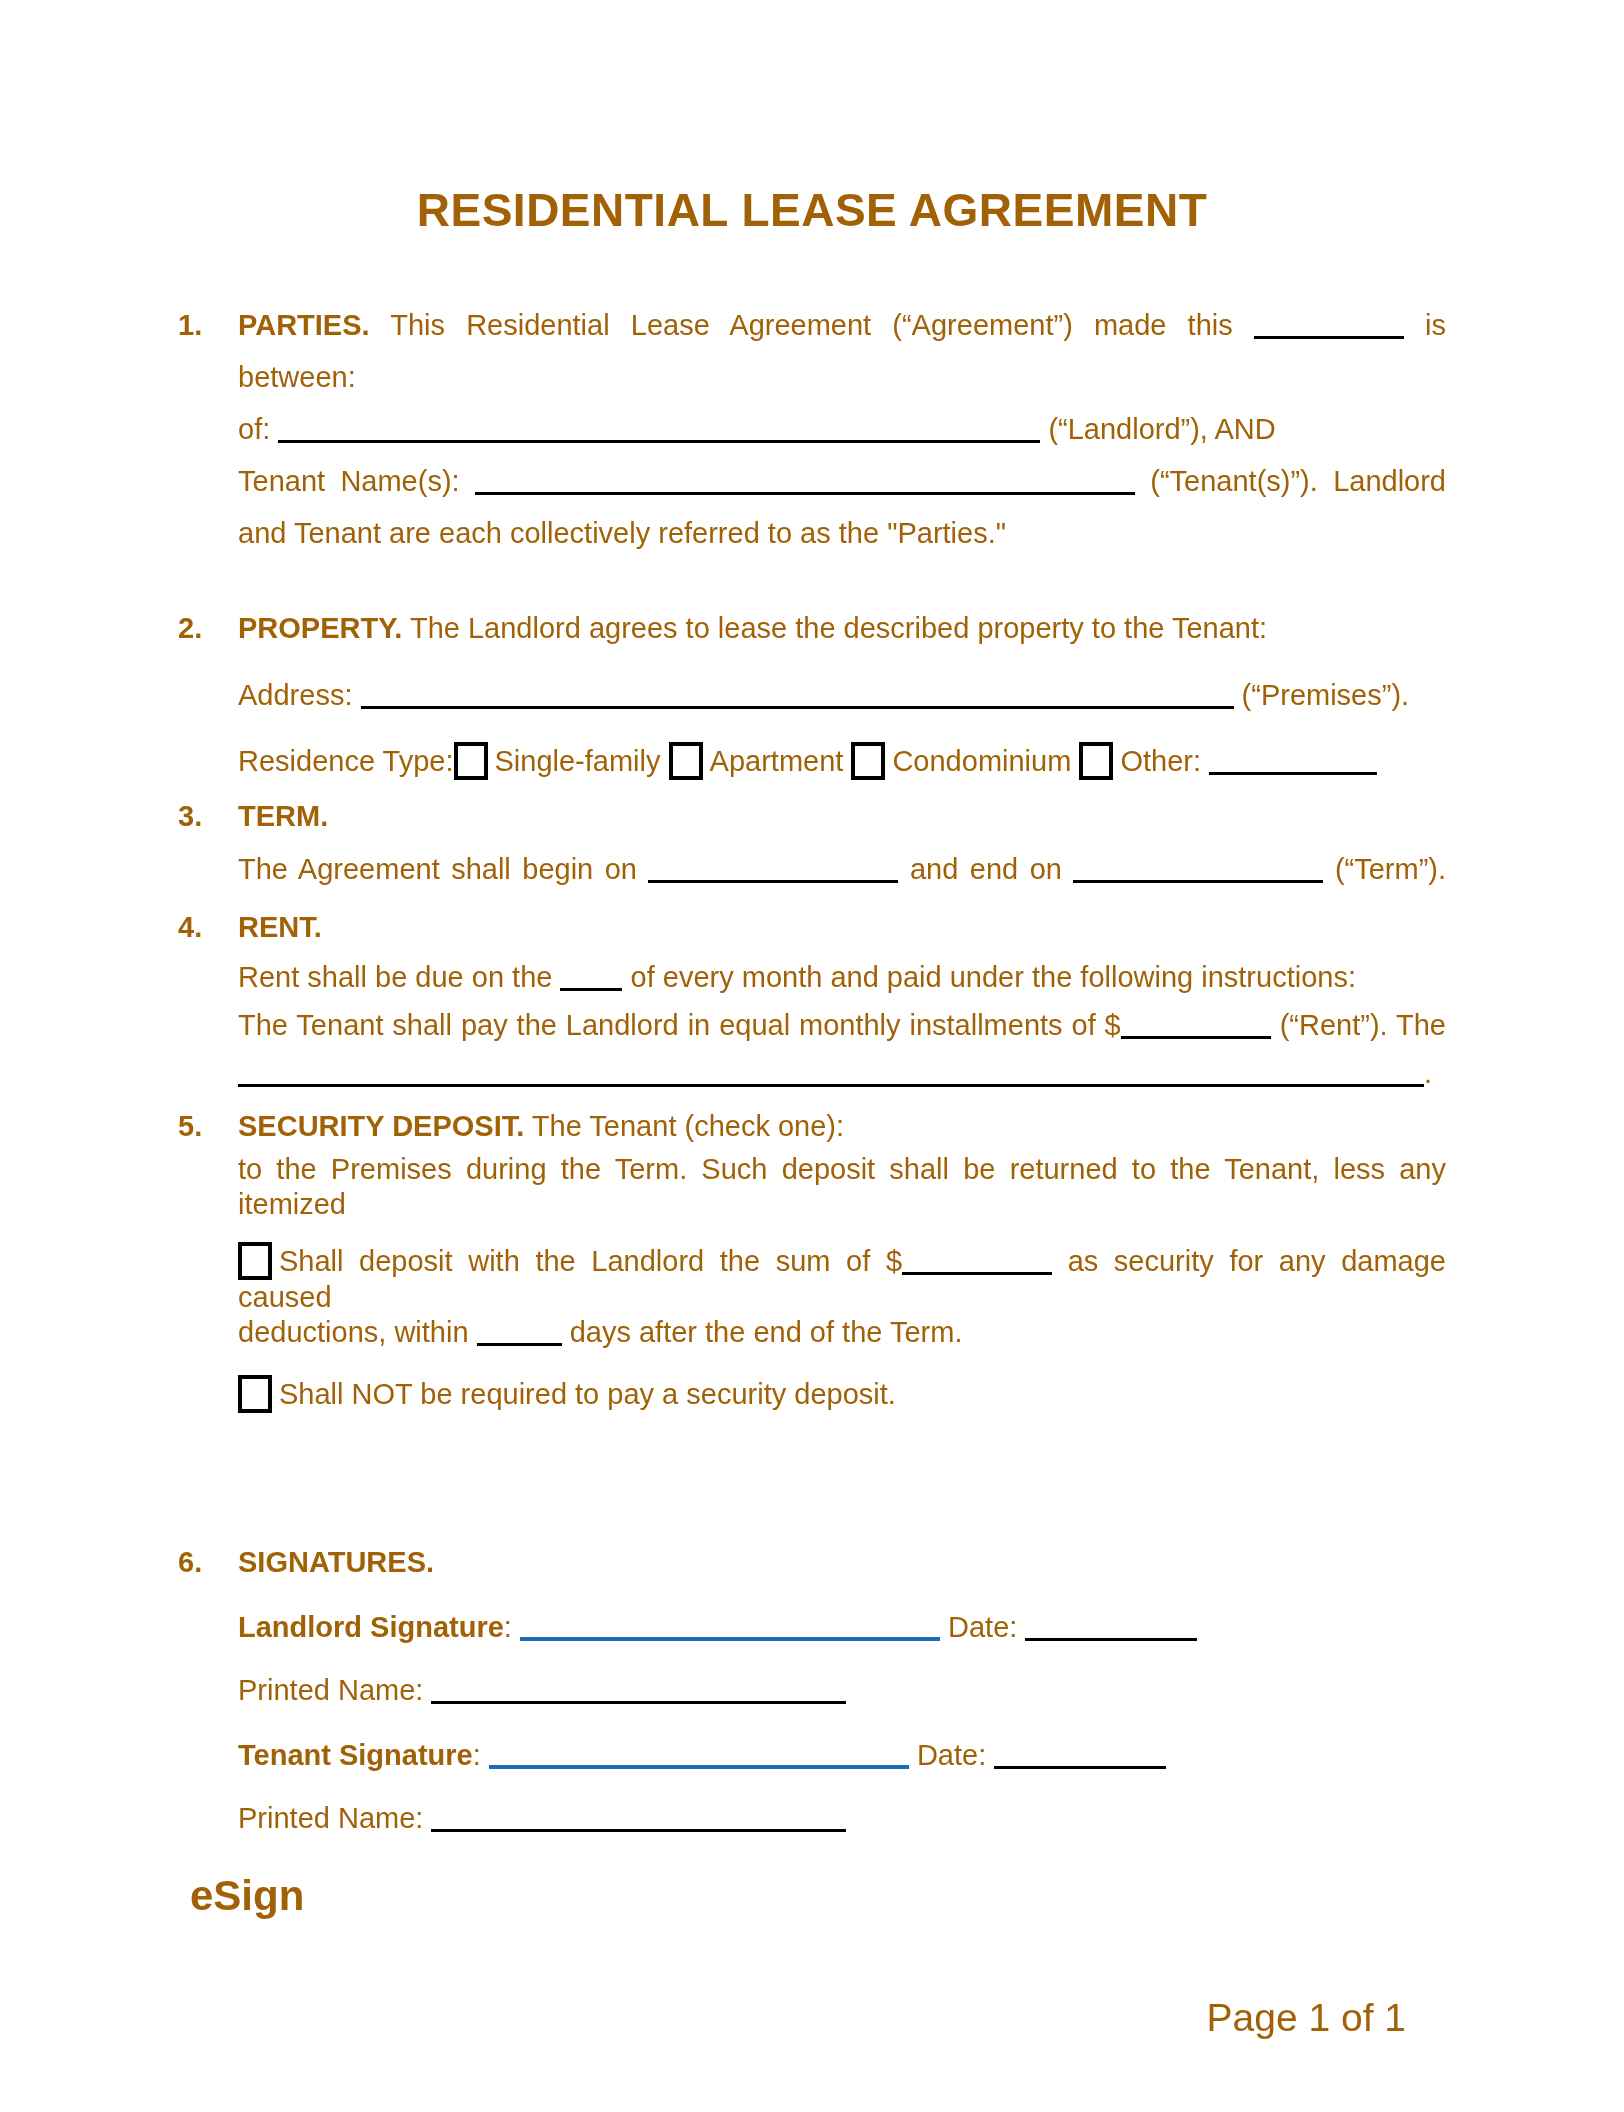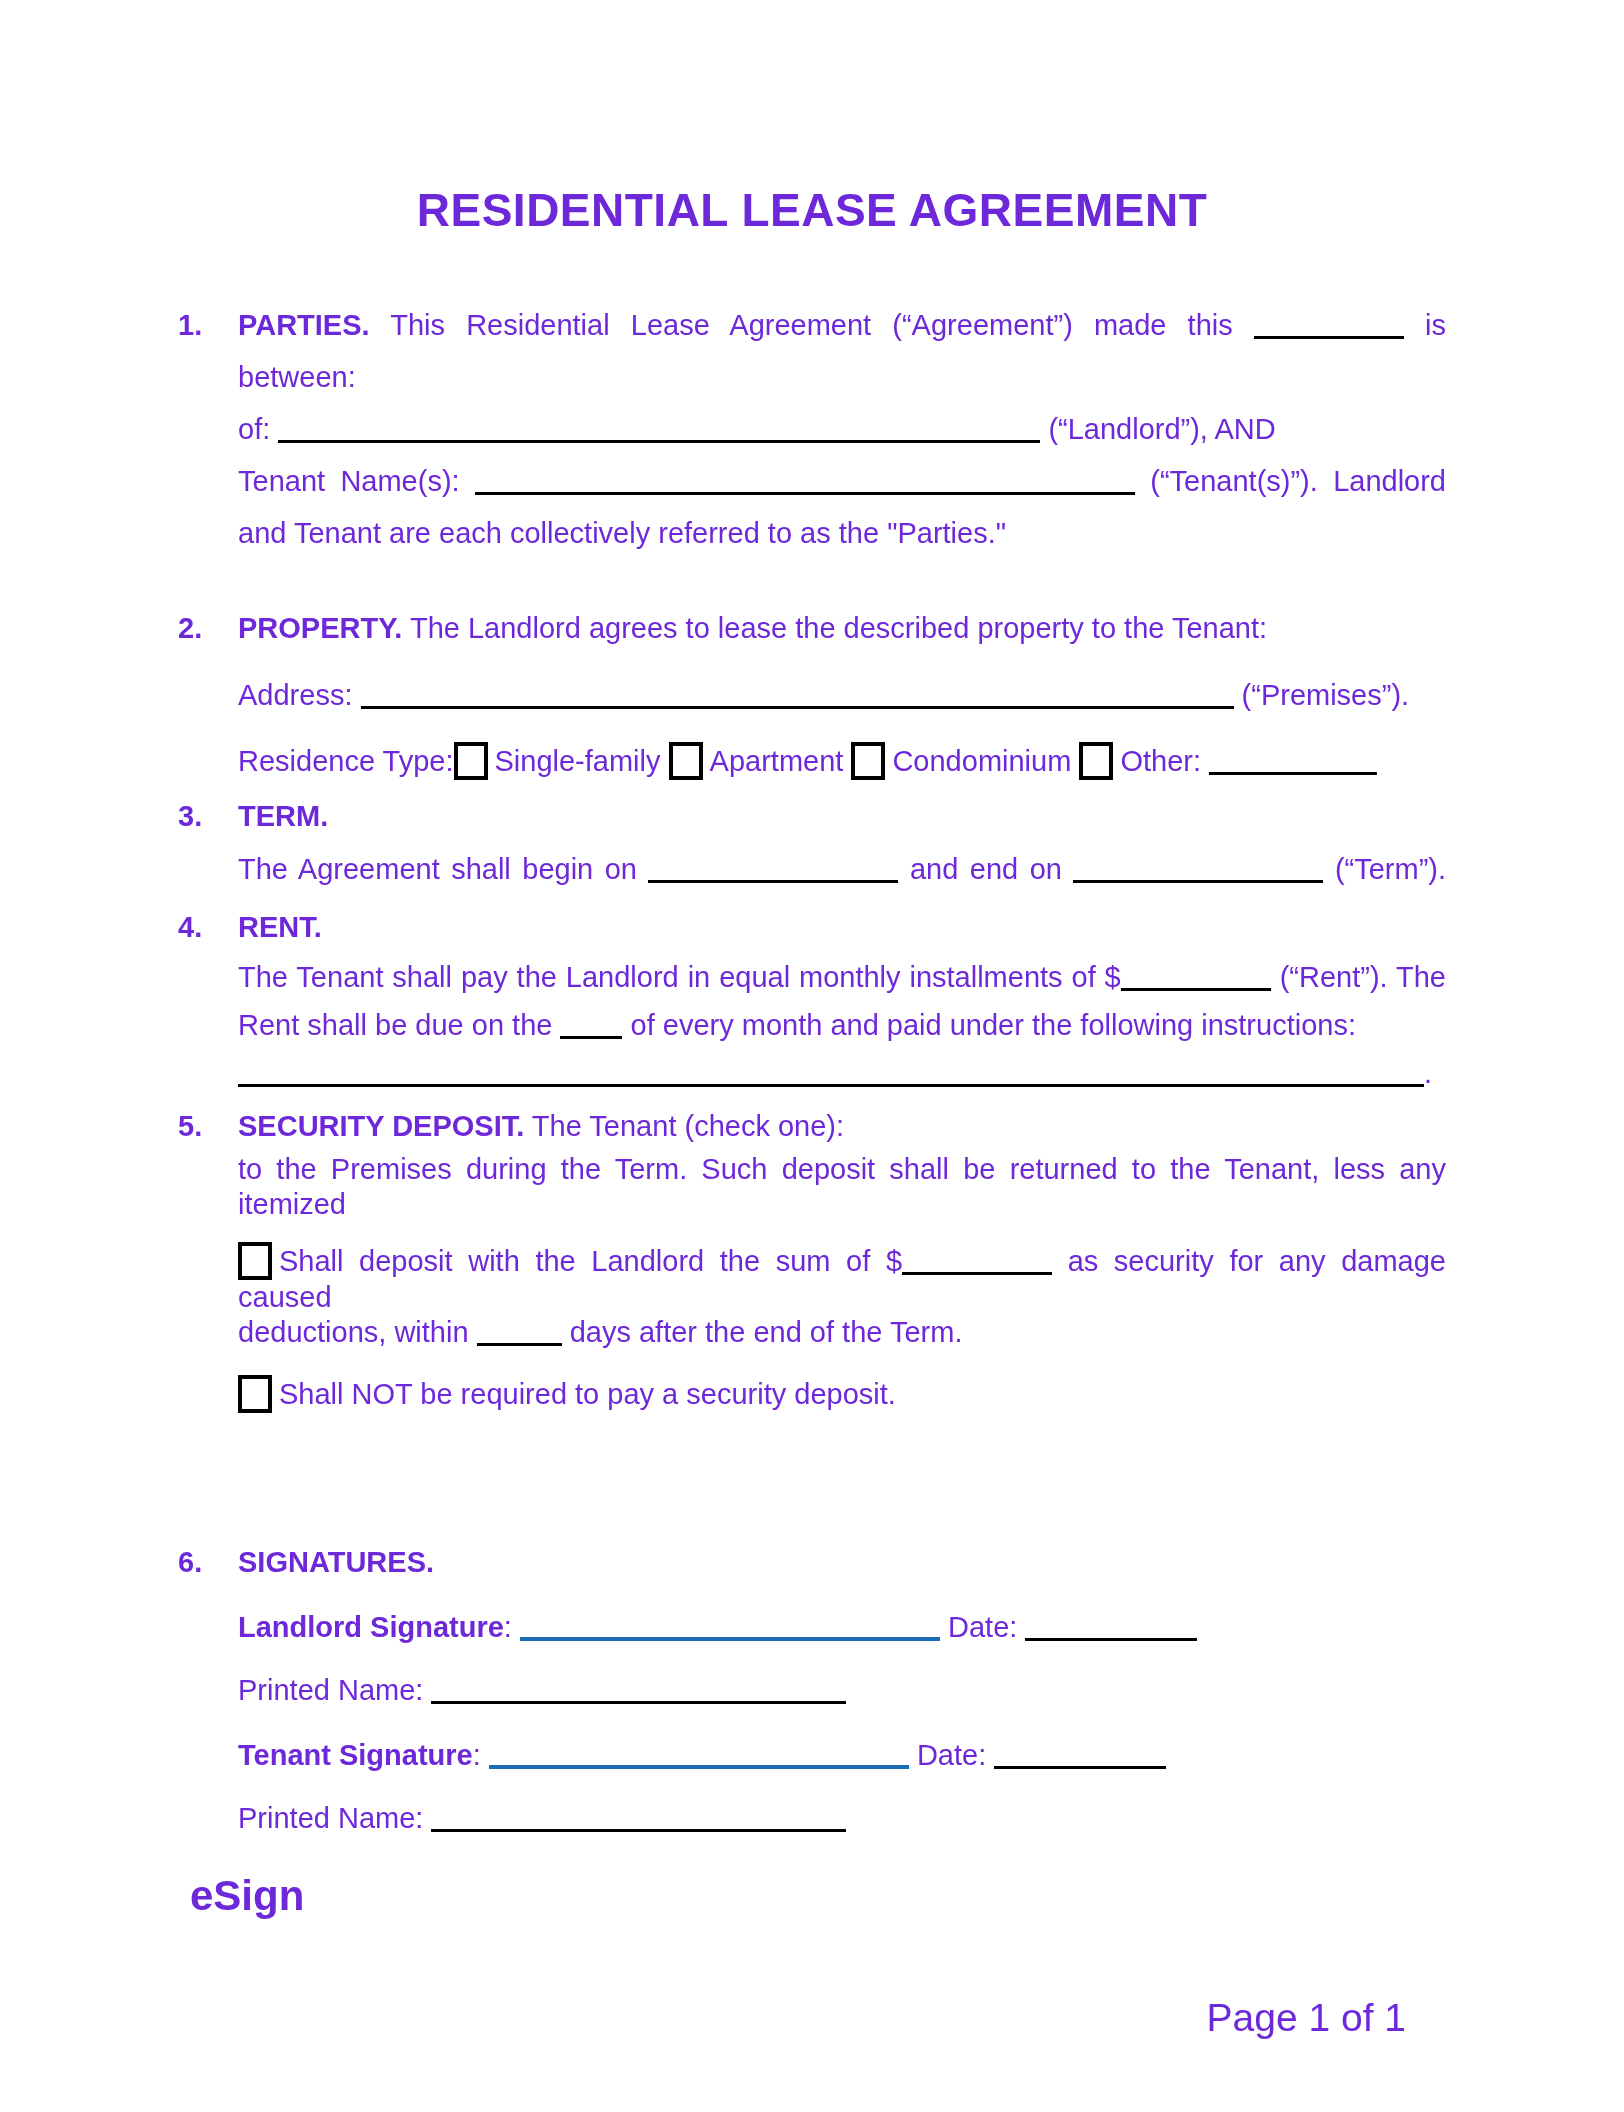--- a/index.html
+++ b/index.html
@@ -1,21 +1,21 @@
 <!DOCTYPE html>
 <html><head>
 <meta charset="utf-8">
 <style>
   html, body { margin: 0; padding: 0; background: #ffffff; }
   .page {
     position: relative;
     width: 1624px;
     height: 2112px;
     background: #ffffff;
-    color: #6d28d9;
+    color: #a16207;
     font-family: "Liberation Sans", "DejaVu Sans", sans-serif;
     font-size: 29px;
     box-sizing: border-box;
     padding: 183px 178px 0 178px;
     overflow: hidden;
   }
   .title {
     text-align: center;
     font-weight: 700;
     font-size: 46px;
@@ -130,25 +130,25 @@
         <span>and end on</span>
         <span class="bl" style="width:250px"></span>
         <span>(“Term”).</span></div>
     </div>
   </div>
 
   <div class="sec mt-s4">
     <div class="sec-num">4.</div>
     <div class="sec-body">
       <div class="line"><span class="b">RENT.</span></div>
-      <div class="line-sm jl"><span>The Tenant shall pay the Landlord in equal monthly installments of $</span><span class="bl" style="width:150px"></span>
-        <span>(“Rent”). The</span></div>
       <div class="line-sm"><span>Rent shall be due on the</span>
         <span class="bl" style="width:62px"></span>
         <span>of every month and paid under the following instructions:</span></div>
+      <div class="line-sm jl"><span>The Tenant shall pay the Landlord in equal monthly installments of $</span><span class="bl" style="width:150px"></span>
+        <span>(“Rent”). The</span></div>
       <div class="line-sm"><span class="bl" style="width:1186px"></span><span>.</span></div>
     </div>
   </div>
 
   <div class="sec mt-s5">
     <div class="sec-num">5.</div>
     <div class="sec-body">
       <div class="line"><span class="b">SECURITY DEPOSIT.</span>
         <span>The Tenant (check one):</span></div>
       <div class="line-xs jl"><span>to the Premises during the Term. Such deposit shall be returned to the Tenant, less any itemized</span></div>

